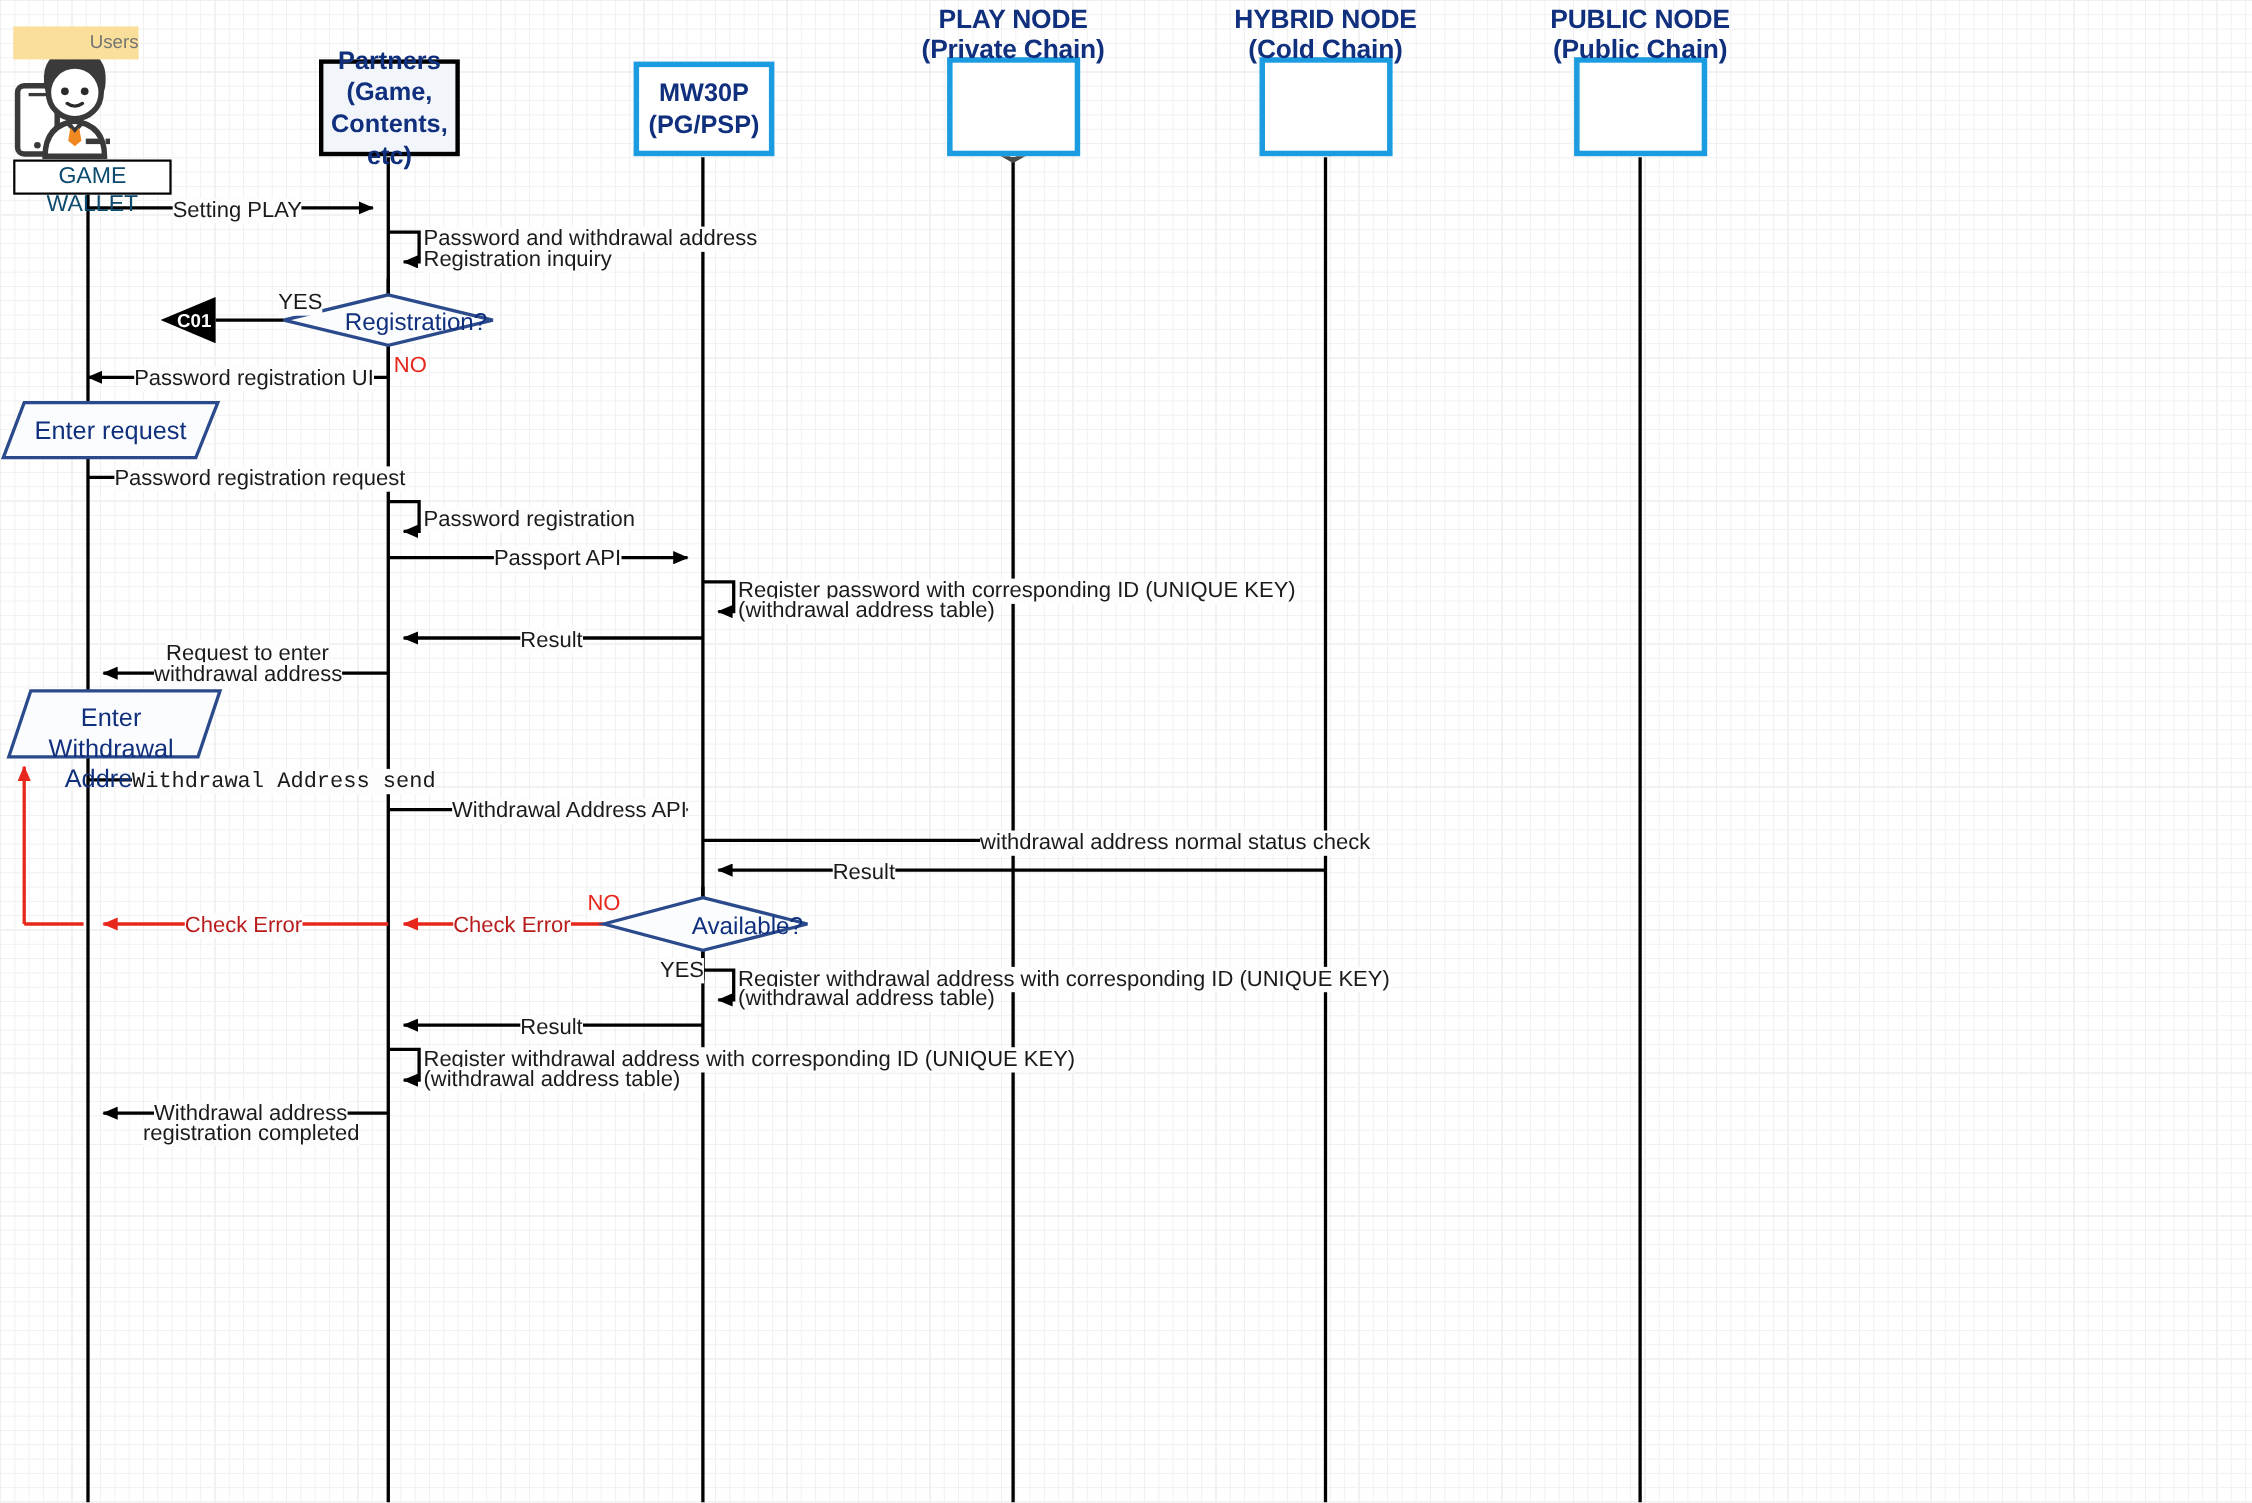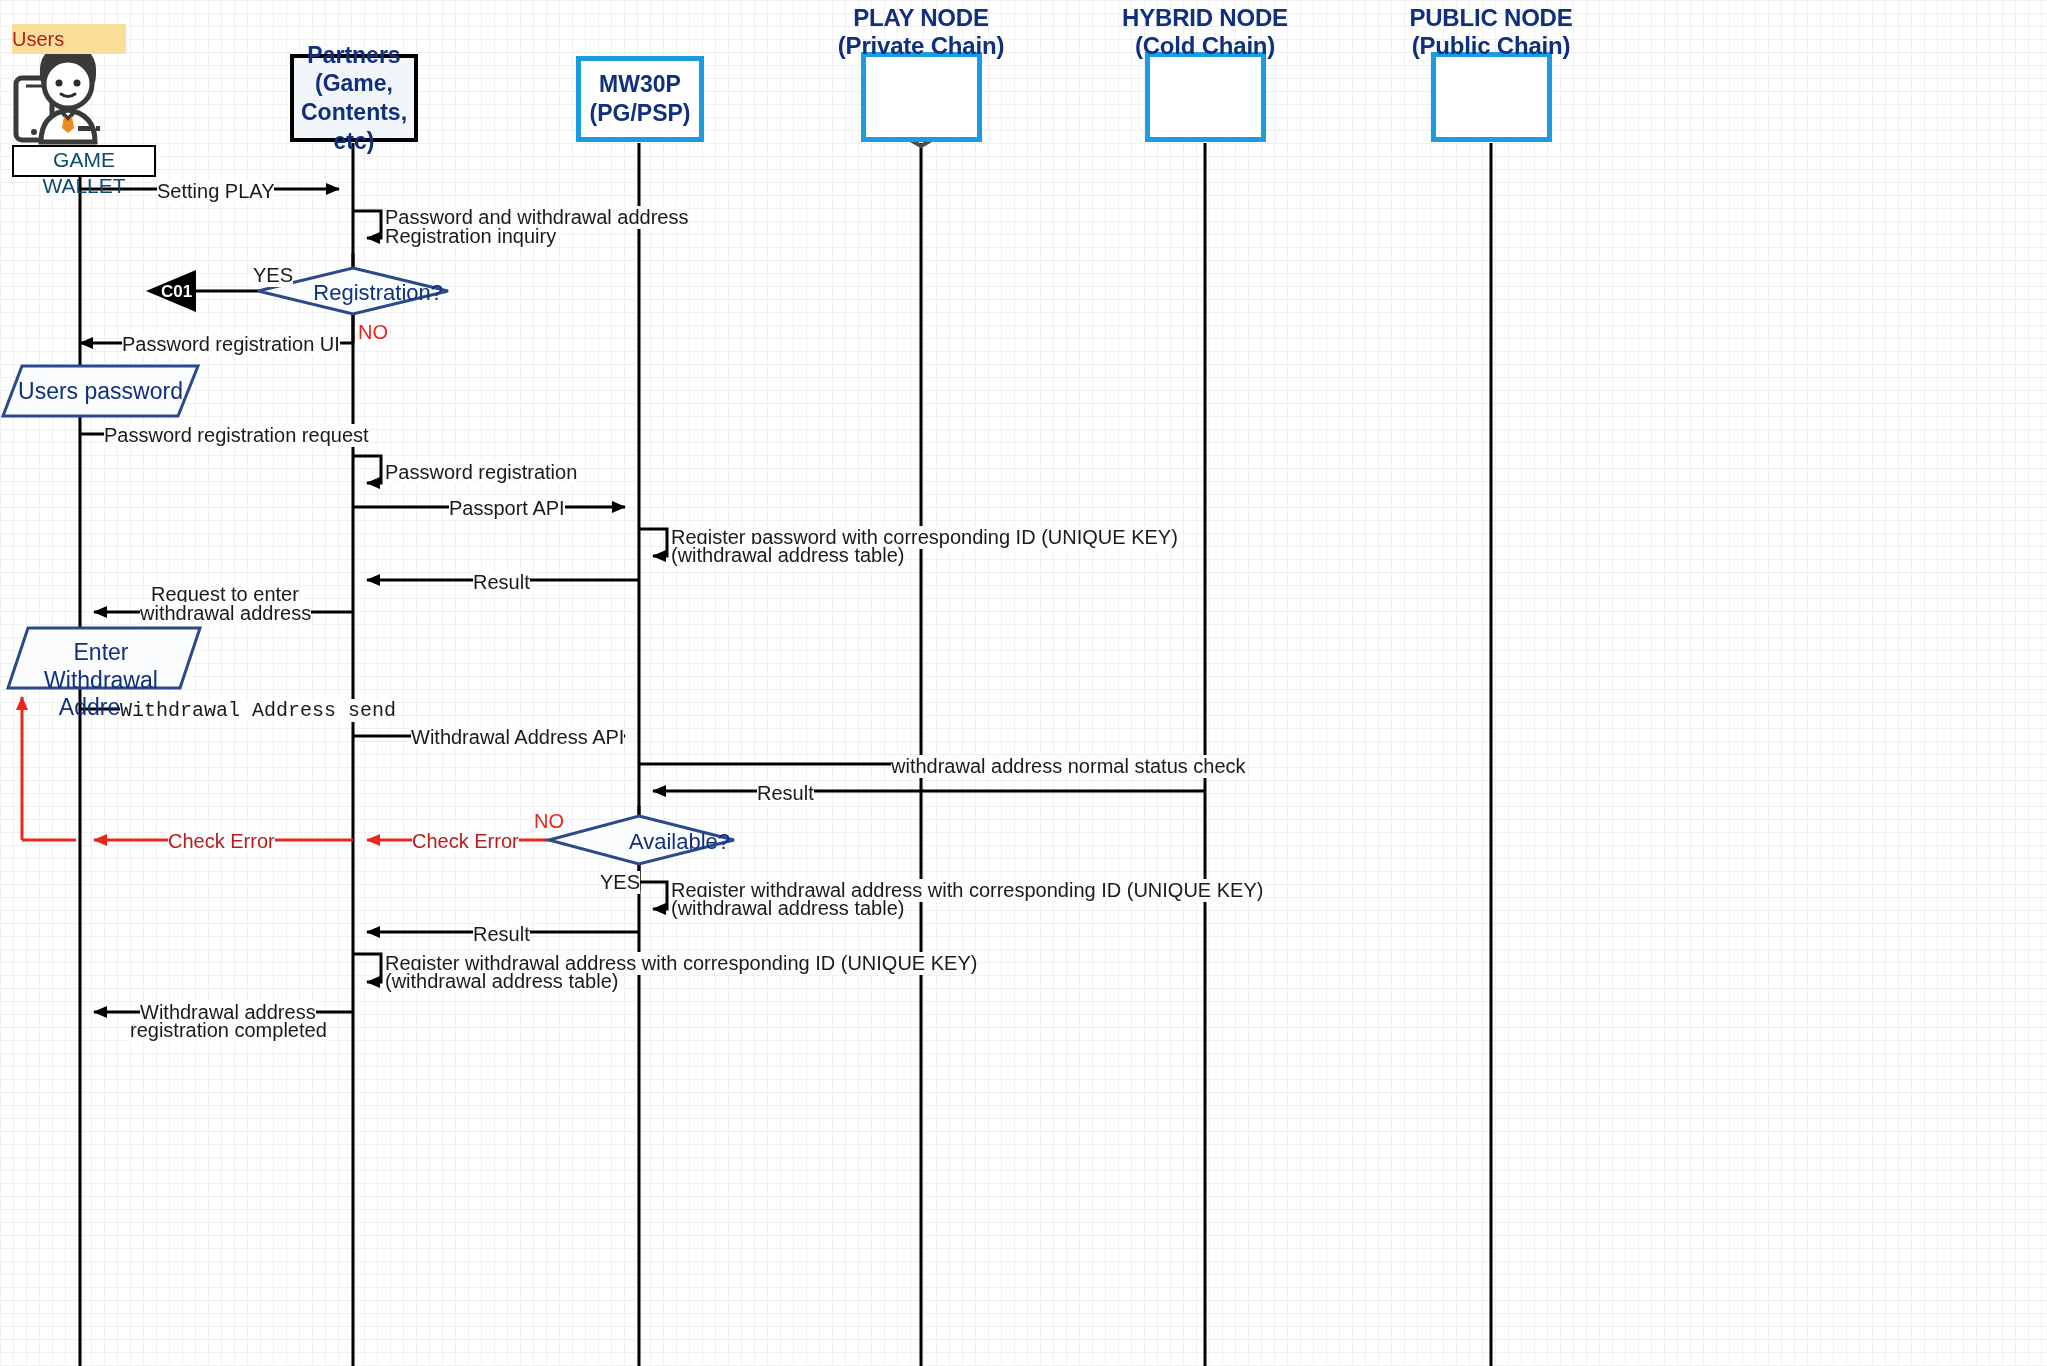--- a/index.html
+++ b/index.html
@@ -35,22 +35,22 @@
     position:absolute;border:4px solid #000;background:#f2f6fb;
     box-sizing:border-box;display:flex;align-items:center;justify-content:center;
     text-align:center;font-weight:bold;color:#10307e;font-size:23px;line-height:1.25;
   }
   .mwbox{
     position:absolute;border:5px solid #1b9be0;background:#ffffff;
     box-sizing:border-box;display:flex;align-items:center;justify-content:center;
     text-align:center;font-weight:bold;color:#10307e;font-size:23px;line-height:1.25;
   }
   .userstag{
-    position:absolute;background:#fadf9b;color:#b91c1c;
-    font-size:20px;text-align:left;line-height:30px;
+    position:absolute;background:#fadf9b;color:#737373;
+    font-size:17px;text-align:right;line-height:30px;
   }
   .gwtag{
     position:absolute;background:#ffffff;border:2px solid #000;
     font-size:21px;text-align:center;color:#0c4a6e;line-height:26px;
   }
   .msg{
     position:absolute;font-size:20px;color:#1a1a1a;white-space:nowrap;
     background:#fdfdfd;line-height:1.16;
   }
   .msg.red{color:#b91c1c;}
@@ -254,21 +254,21 @@
 <div class="msg" style="left:385px;top:206px;">Password and withdrawal address</div>
 <div class="msg" style="left:385px;top:225px;">Registration inquiry</div>
 
 <div class="diatxt" style="left:263px;top:280px;width:180px;">Registration?</div>
 <div class="lbl" style="left:253px;top:264px;">YES</div>
 <div class="lbl red" style="left:358px;top:321px;">NO</div>
 <div class="c01" style="left:161px;top:282px;">C01</div>
 
 <div class="msg" style="left:122px;top:333px;">Password registration UI</div>
 
-<div class="partxt" style="left:3px;top:378px;width:195px;">Users password</div>
+<div class="partxt" style="left:3px;top:378px;width:195px;">Enter request</div>
 
 <div class="msg" style="left:104px;top:424px;">Password registration request</div>
 <div class="msg" style="left:385px;top:461px;text-align:right;">Password registration</div>
 <div class="msg" style="left:449px;top:497px;">Passport API</div>
 
 <div class="msg" style="left:671px;top:526px;">Register password with corresponding ID (UNIQUE KEY)</div>
 <div class="msg" style="left:671px;top:544px;">(withdrawal address table)</div>
 
 <div class="msg" style="left:473px;top:571px;">Result</div>
 

